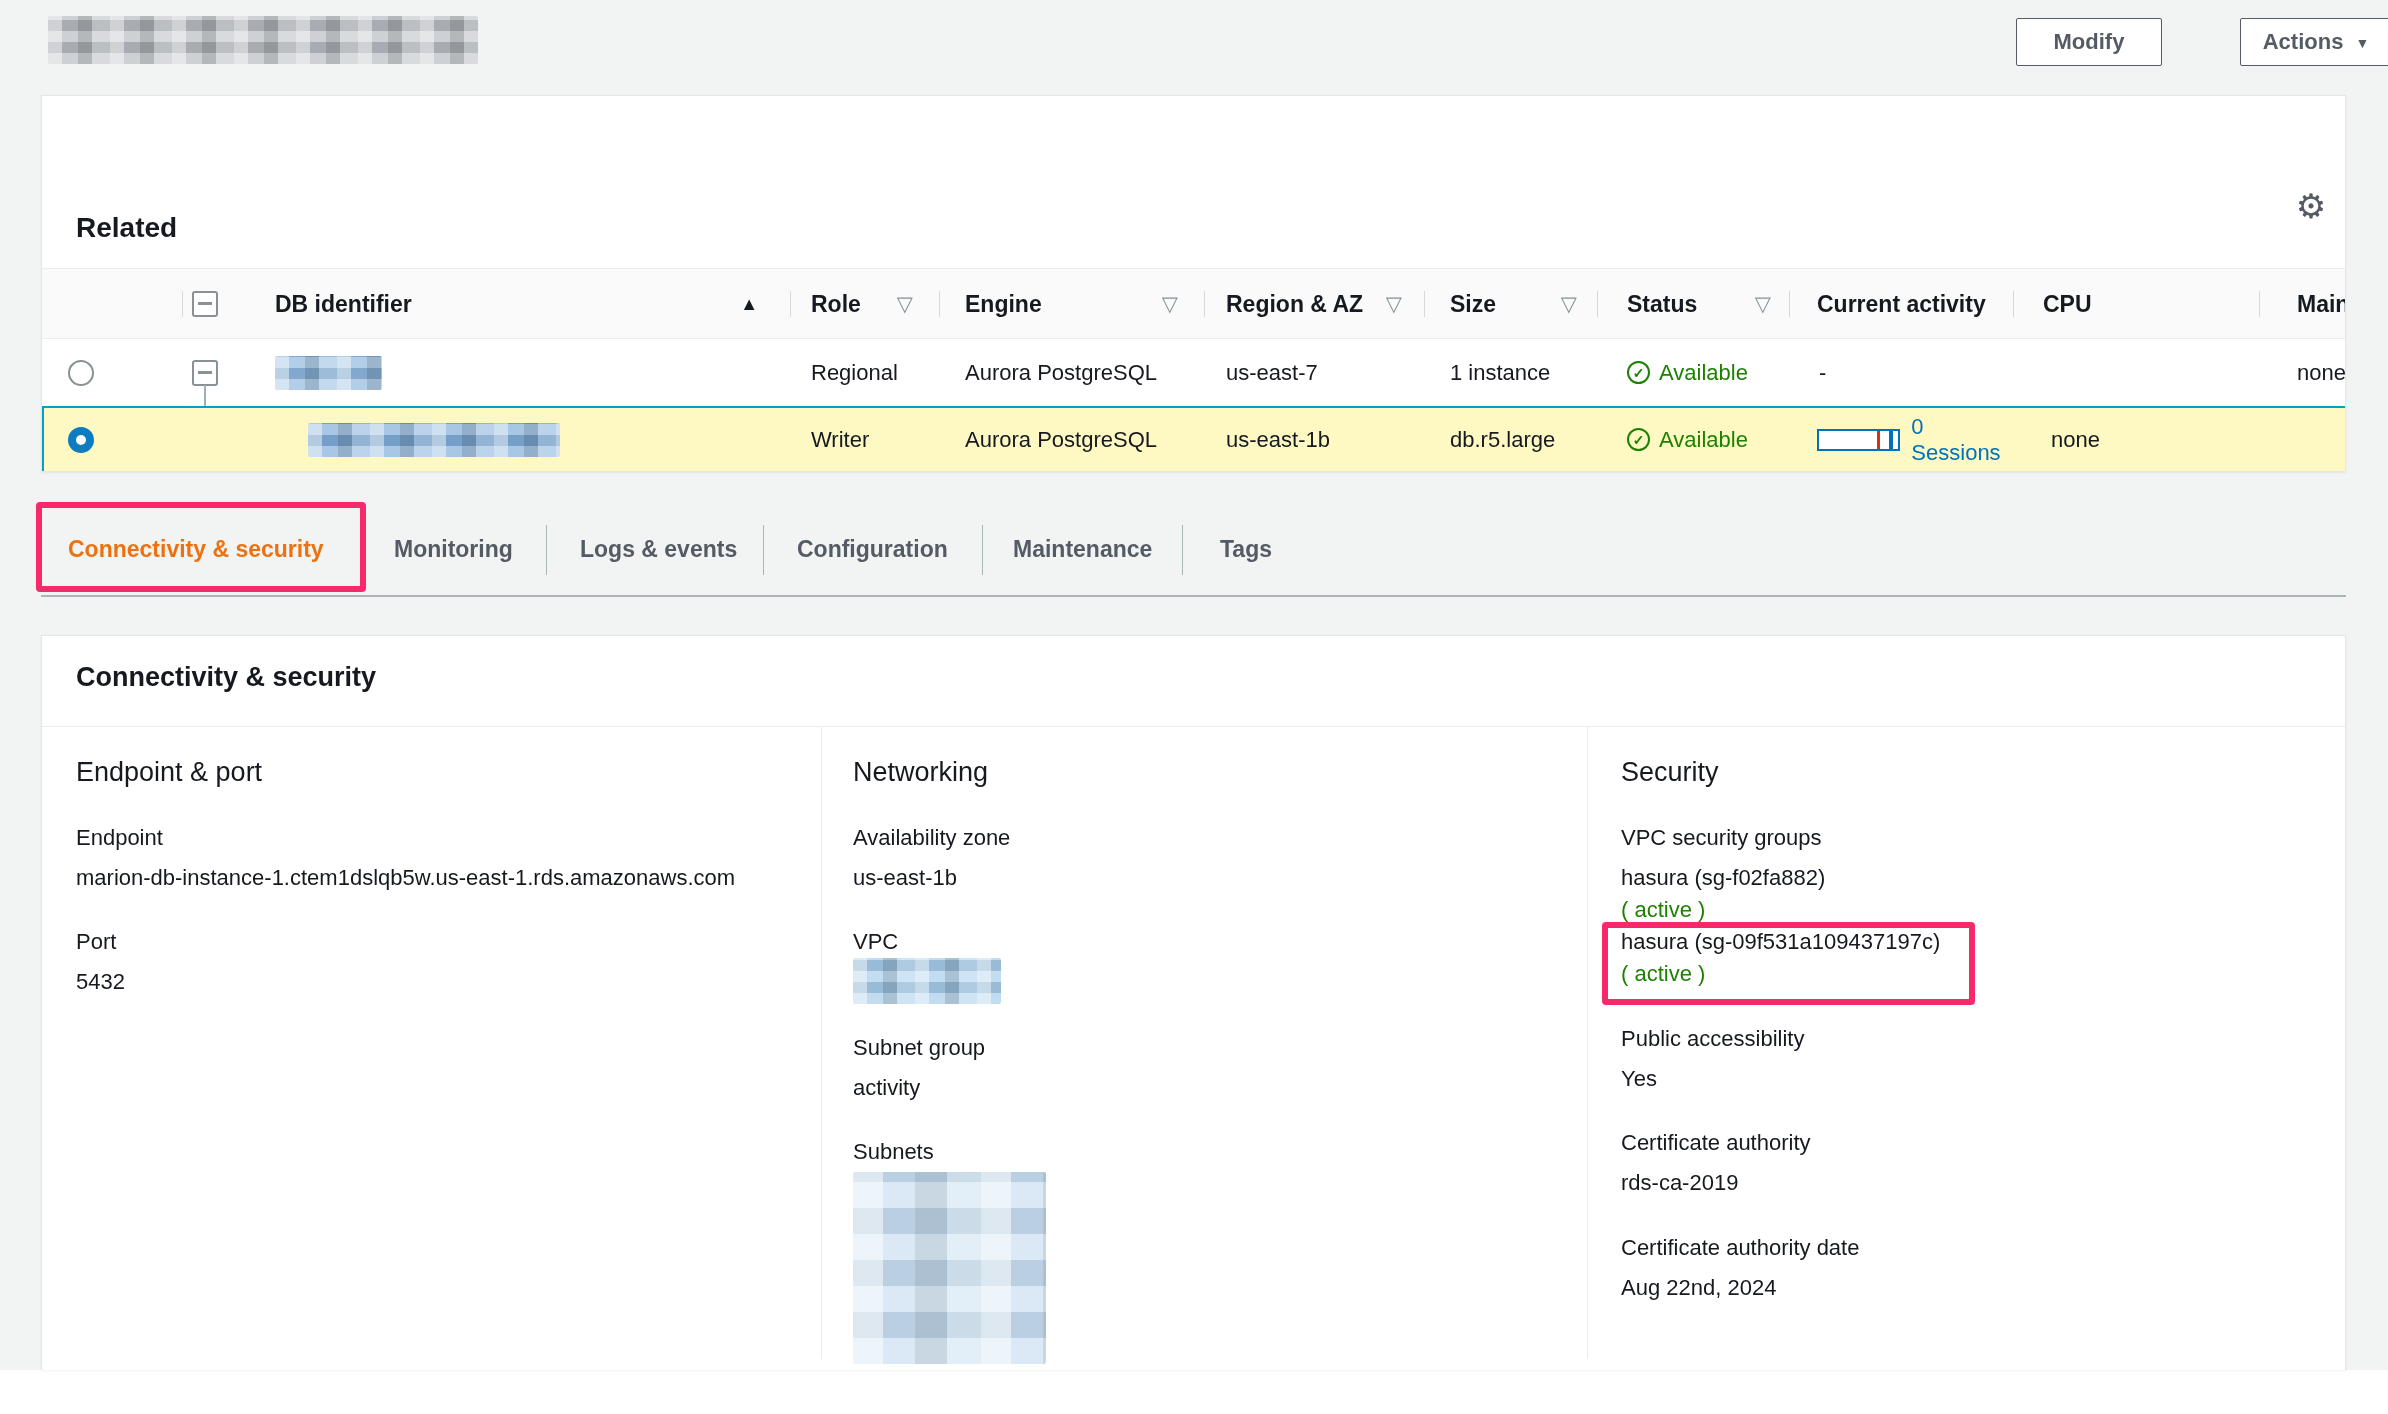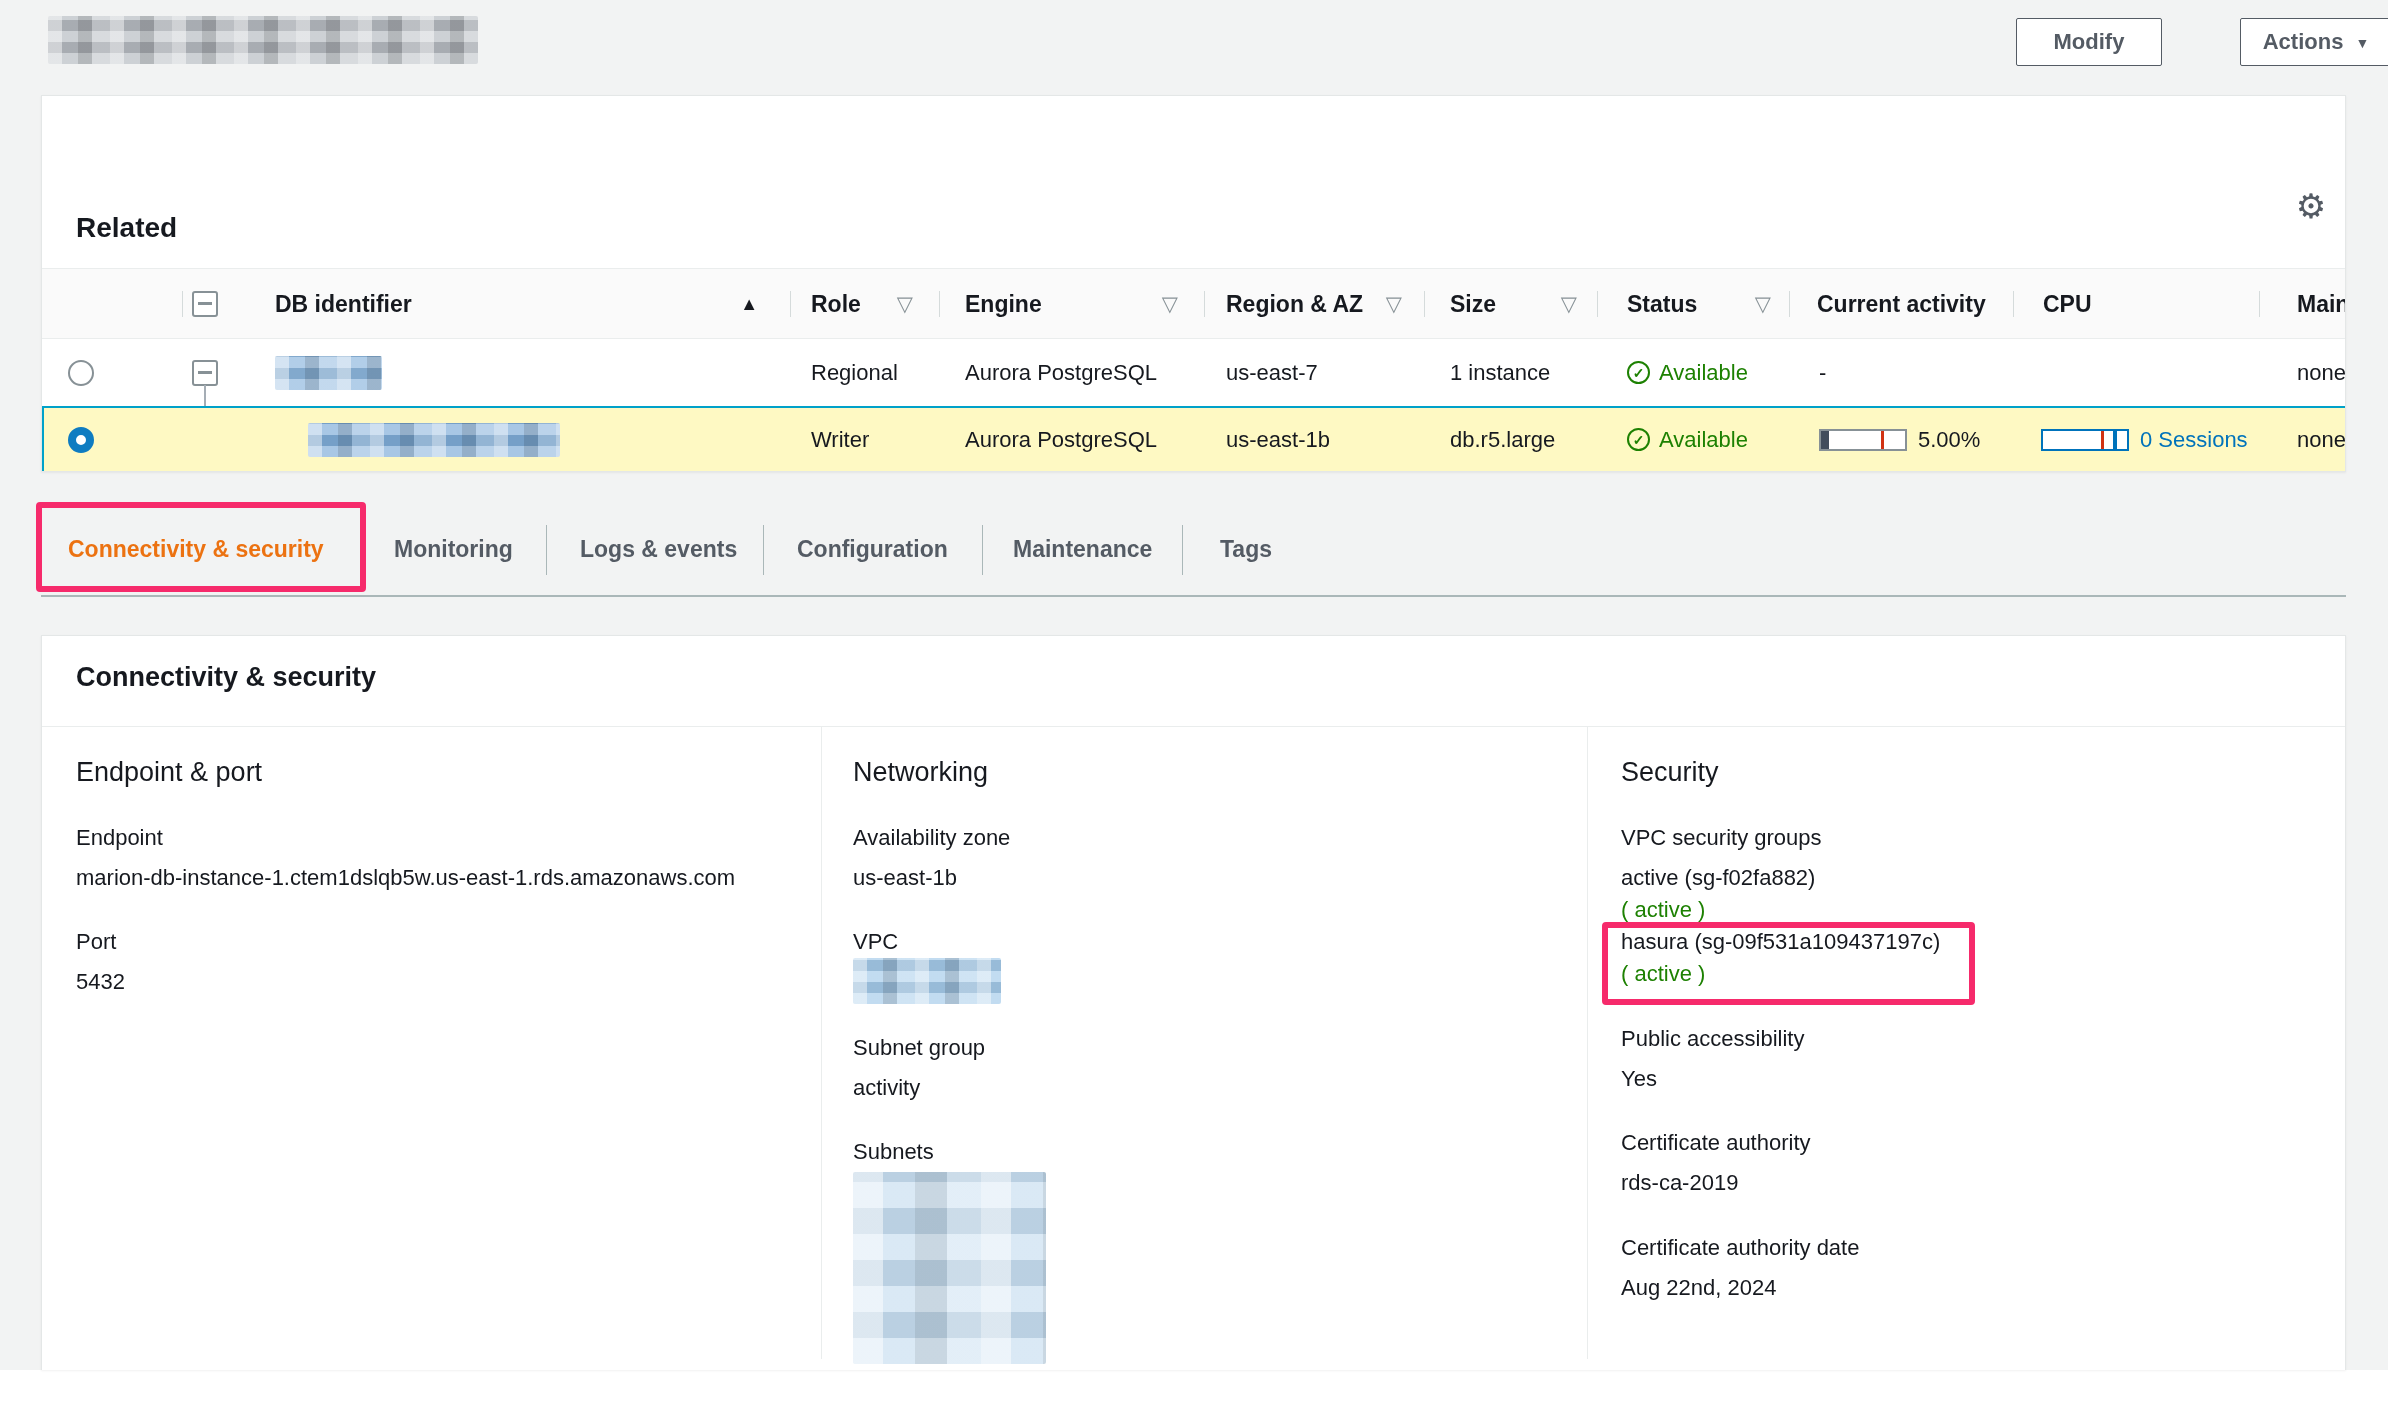--- a/index.html
+++ b/index.html
@@ -180,27 +180,20 @@
         <div class="td" style="padding-left:21px;">Writer</div>
         <div class="td" style="padding-left:26px;">Aurora PostgreSQL</div>
         <div class="td" style="padding-left:22px;">us-east-1b</div>
         <div class="td" style="padding-left:26px;">db.r5.large</div>
         <div class="td" style="padding-left:30px;">
           <span class="avail">
               <span class="ck">✓</span>
               <span>Available</span>
             </span>
         </div>
-        <div class="td" style="padding-left:30px;gap:11px;">
-          <span class="bar cpu">
-              <span class="fill"></span>
-              <span class="tick-r" style="left:60px;"></span>
-            </span>
-          <span>5.00%</span>
-        </div>
         <div class="td" style="padding-left:28px;gap:11px;">
           <span class="bar sess">
               <span class="tick-r" style="left:58px;"></span>
               <span class="tick-b" style="left:70px;"></span>
             </span>
           <span class="link">0 Sessions</span>
         </div>
         <div class="td" style="padding-left:38px;">none</div>
       </div>
     </div>
@@ -237,21 +230,21 @@
     <div class="fld" style="left:811px;top:227px;">us-east-1b</div>
     <div class="fld" style="left:811px;top:291px;">VPC</div>
     <div class="redact" style="position:absolute;left:811px;top:322px;width:148px;height:46px;background-color:#a5cbea;"></div>
     <div class="fld" style="left:811px;top:397px;">Subnet group</div>
     <div class="fld" style="left:811px;top:437px;">activity</div>
     <div class="fld" style="left:811px;top:501px;">Subnets</div>
     <div class="redact redact-lg" style="position:absolute;left:811px;top:536px;width:193px;height:192px;background-color:#c6ddf0;"></div>
 
     <div class="sec-title" style="left:1579px;top:121px;">Security</div>
     <div class="fld" style="left:1579px;top:187px;">VPC security groups</div>
-    <div class="fld link" style="left:1579px;top:227px;">active (sg-f02fa882)</div>
+    <div class="fld link" style="left:1579px;top:227px;">hasura (sg-f02fa882)</div>
     <div class="fld" style="left:1579px;top:259px;color:#1d8102;">( active )</div>
     <div class="fld link" style="left:1579px;top:291px;">hasura (sg-09f531a109437197c)</div>
     <div class="fld" style="left:1579px;top:323px;color:#1d8102;">( active )</div>
     <div class="annotate" style="left:1560px;top:286px;width:373px;height:83px;"></div>
     <div class="fld" style="left:1579px;top:388px;">Public accessibility</div>
     <div class="fld" style="left:1579px;top:428px;">Yes</div>
     <div class="fld" style="left:1579px;top:492px;">Certificate authority</div>
     <div class="fld" style="left:1579px;top:532px;">rds-ca-2019</div>
     <div class="fld" style="left:1579px;top:597px;">Certificate authority date</div>
     <div class="fld" style="left:1579px;top:637px;">Aug 22nd, 2024</div>

